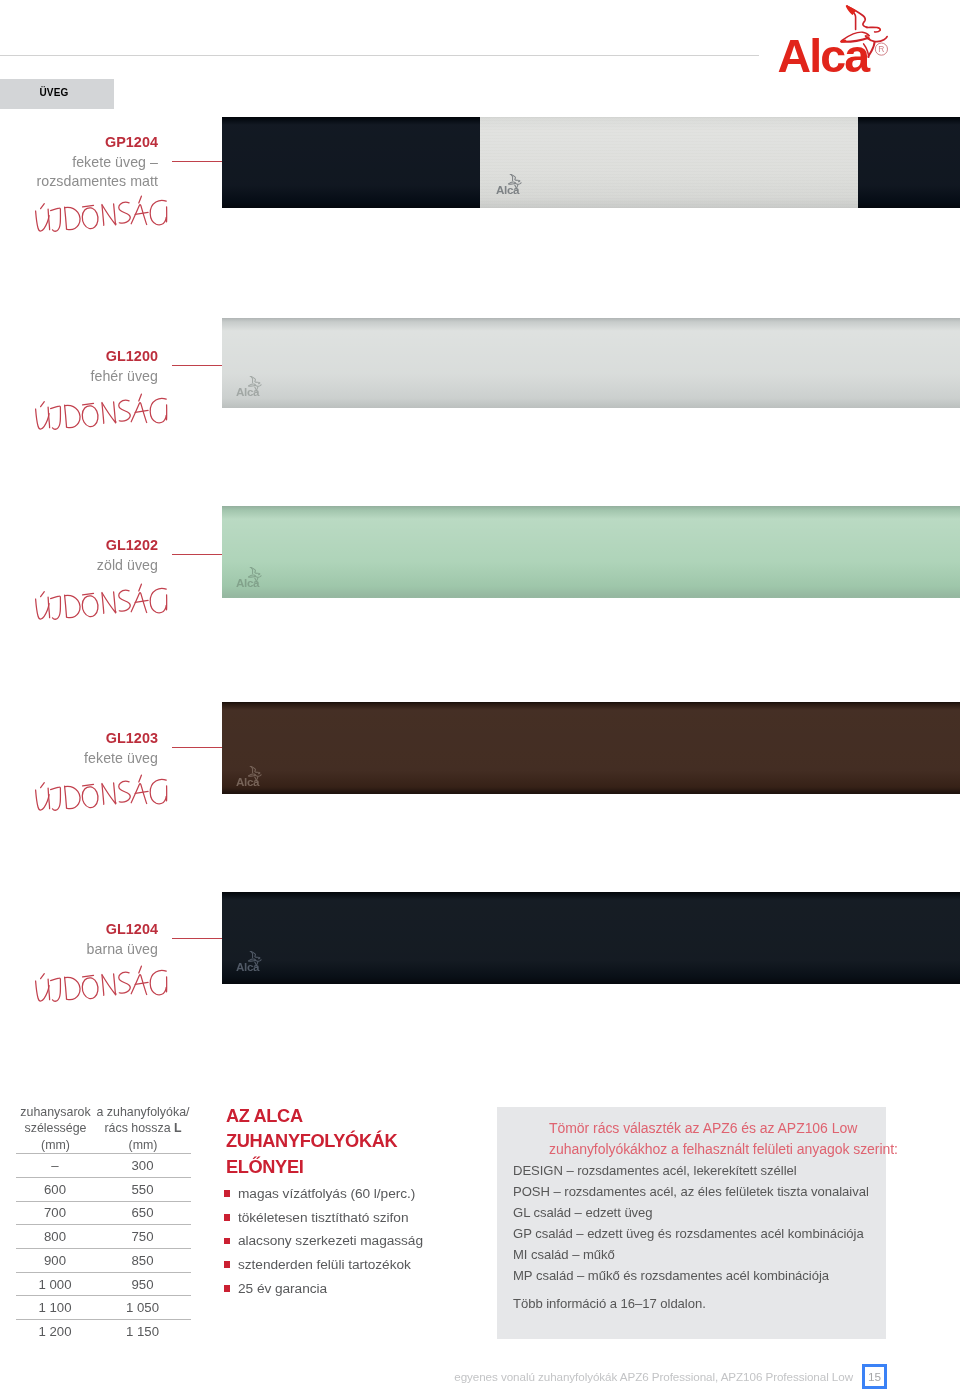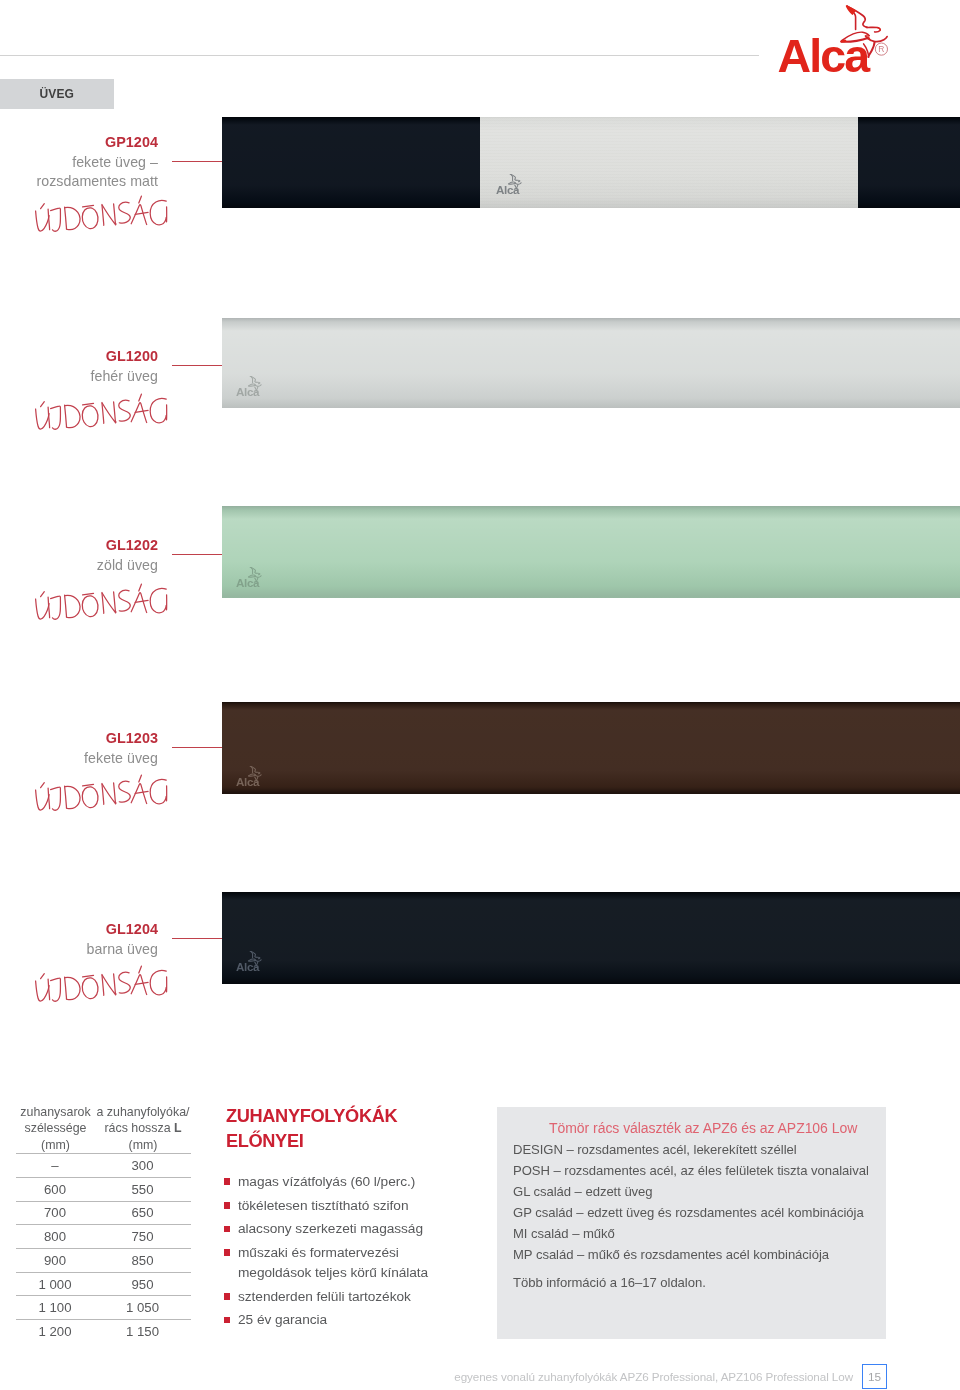--- a/index.html
+++ b/index.html
@@ -5,21 +5,21 @@
 html,body{margin:0;padding:0;background:#fff;}
 body{width:960px;height:1390px;font-family:"Liberation Sans",sans-serif;position:relative;overflow:hidden;}
 .page{position:absolute;left:0;top:0;width:908px;height:1390px;background:#fff;}
 
 
 #hrule{position:absolute;left:0;top:54.8px;width:759px;height:1.2px;background:#d2d2d2;}
 #logo{position:absolute;left:767px;top:2px;width:140px;height:78px;}
 
 
 #cat-tag{position:absolute;left:0;top:79px;width:114px;height:30px;background:#d3d5d7;}
-#cat-tag .t{position:absolute;left:39.5px;top:8px;font-size:12px;font-weight:bold;letter-spacing:0.15px;color:#404040;}
+#cat-tag .t{position:absolute;left:39.5px;top:8px;font-size:10px;font-weight:bold;letter-spacing:0.15px;color:#000000;}
 
 
 .prow{position:absolute;left:0;width:960px;height:92px;padding-left:40px;}
 .panel{position:absolute;left:222px;top:0;width:738px;height:90px;overflow:hidden;}
 .seg{position:absolute;top:0;height:100%;}
 .lbl{position:absolute;width:200px;text-align:right;}
 .lbl .code{font-size:14.4px;font-weight:bold;color:#bc2e3c;line-height:19.5px;letter-spacing:0.05px;}
 .lbl .desc{font-size:14.2px;color:#8d8d8d;line-height:19.3px;letter-spacing:0.05px;}
 .leader{position:absolute;height:1px;background:#c0414b;}
 .novelty{position:absolute;}
@@ -31,35 +31,35 @@
 #spec .thead{display:flex;}
 #spec .thc{flex:1;text-align:center;font-size:12.4px;color:#5f6062;line-height:16.4px;padding-top:1px;}
 #spec .thc.c1{flex:0 0 79px;}
 #spec .row{display:flex;border-top:1px solid #b9b9b9;height:22.7px;align-items:center;}
 #spec .row .cell{flex:1;text-align:center;font-size:13.2px;color:#58595b;}
 #spec .row .cell.c1{flex:0 0 78px;}
 
 
 #benefits{position:absolute;left:226px;top:1104px;width:262px;}
 #benefits .btitle{font-size:18.2px;font-weight:bold;color:#cb2032;line-height:25.3px;letter-spacing:-0.35px;}
-#benefits ul{list-style:none;margin:0;padding:0;position:absolute;left:-3px;top:68px;width:262px;}
+#benefits ul{list-style:none;margin:0;padding:0;position:absolute;left:-3px;top:80px;width:262px;}
 #benefits li{position:relative;padding-left:15px;font-size:13.7px;color:#58595b;line-height:19.8px;letter-spacing:-0.05px;margin-bottom:3.9px;}
 #benefits li .bullet{position:absolute;left:0.5px;top:6.4px;width:6.6px;height:6.6px;background:#cb2032;}
 
 
 #infobox{position:absolute;left:497px;top:1107px;width:389px;height:232px;background:#e6e7e9;}
 #infobox .inner{position:absolute;left:16px;top:11px;width:372px;}
 #infobox .ih{font-size:14px;color:#df6370;line-height:21.0px;white-space:nowrap;letter-spacing:-0.05px;margin-left:36px;}
 #infobox .il{font-size:13.1px;color:#575757;line-height:21.0px;white-space:nowrap;letter-spacing:-0.05px;}
 #infobox .note{font-size:13.1px;color:#575757;line-height:21.0px;margin-top:7px;white-space:nowrap;letter-spacing:-0.05px;}
 
 
 #footer{position:absolute;left:0;top:1364px;width:960px;height:26px;}
 #footer .ftext{position:absolute;right:107px;top:5.5px;font-size:11.65px;color:#c3c4c6;letter-spacing:-0.07px;}
-#footer .pnum{position:absolute;left:862px;top:0px;width:25px;height:25px;border:1px solid #3b82f6;box-sizing:border-box;display:flex;align-items:center;justify-content:center;font-size:11.8px;color:#a5a6a8;}
+#footer .pnum{position:absolute;left:862px;top:0px;width:25px;height:25px;border:3px solid #3b82f6;box-sizing:border-box;display:flex;align-items:center;justify-content:center;font-size:11.8px;color:#a5a6a8;}
 </style>
 </head>
 <body>
 <div class="page">
 
 <div id="logo">
   <svg viewBox="0 0 140 78" width="140" height="78">
     <text x="10.5" y="70" font-family="'Liberation Sans',sans-serif" font-size="46.5" font-weight="bold" fill="#e1251b" letter-spacing="-1.9">Alca</text>
     <g fill="none" stroke="#cc2229" stroke-linecap="round" stroke-linejoin="round">
 
@@ -379,54 +379,51 @@
       <div class="cell c1">1 100</div>
       <div class="cell c2">1 050</div>
     </div>
     <div class="row">
       <div class="cell c1">1 200</div>
       <div class="cell c2">1 150</div>
     </div>
   </div>
   <div id="benefits">
     <div class="btitle">
+      <div>AZ ALCA</div>
       <div>ZUHANYFOLYÓKÁK</div>
       <div>ELŐNYEI</div>
     </div>
     <ul>
       <li>
           <span class="bullet"></span>
         <div>magas vízátfolyás (60 l/perc.)</div>
       </li>
       <li>
           <span class="bullet"></span>
         <div>tökéletesen tisztítható szifon</div>
       </li>
       <li>
           <span class="bullet"></span>
         <div>alacsony szerkezeti magasság</div>
       </li>
       <li>
           <span class="bullet"></span>
-        <div>műszaki és formatervezési</div>
-        <div>megoldások teljes körű kínálata</div>
-      </li>
-      <li>
-          <span class="bullet"></span>
         <div>sztenderden felüli tartozékok</div>
       </li>
       <li>
           <span class="bullet"></span>
         <div>25 év garancia</div>
       </li>
     </ul>
   </div>
   <div id="infobox">
     <div class="inner">
       <div class="ih">Tömör rács választék az APZ6 és az APZ106 Low</div>
+      <div class="ih">zuhanyfolyókákhoz a felhasznált felületi anyagok szerint:</div>
       <div class="il">DESIGN – rozsdamentes acél, lekerekített széllel</div>
       <div class="il">POSH – rozsdamentes acél, az éles felületek tiszta vonalaival</div>
       <div class="il">GL család – edzett üveg</div>
       <div class="il">GP család – edzett üveg és rozsdamentes acél kombinációja</div>
       <div class="il">MI család – műkő</div>
       <div class="il">MP család – műkő és rozsdamentes acél kombinációja</div>
       <div class="note">Több információ a 16–17 oldalon.</div>
     </div>
   </div>
   <div id="footer">

